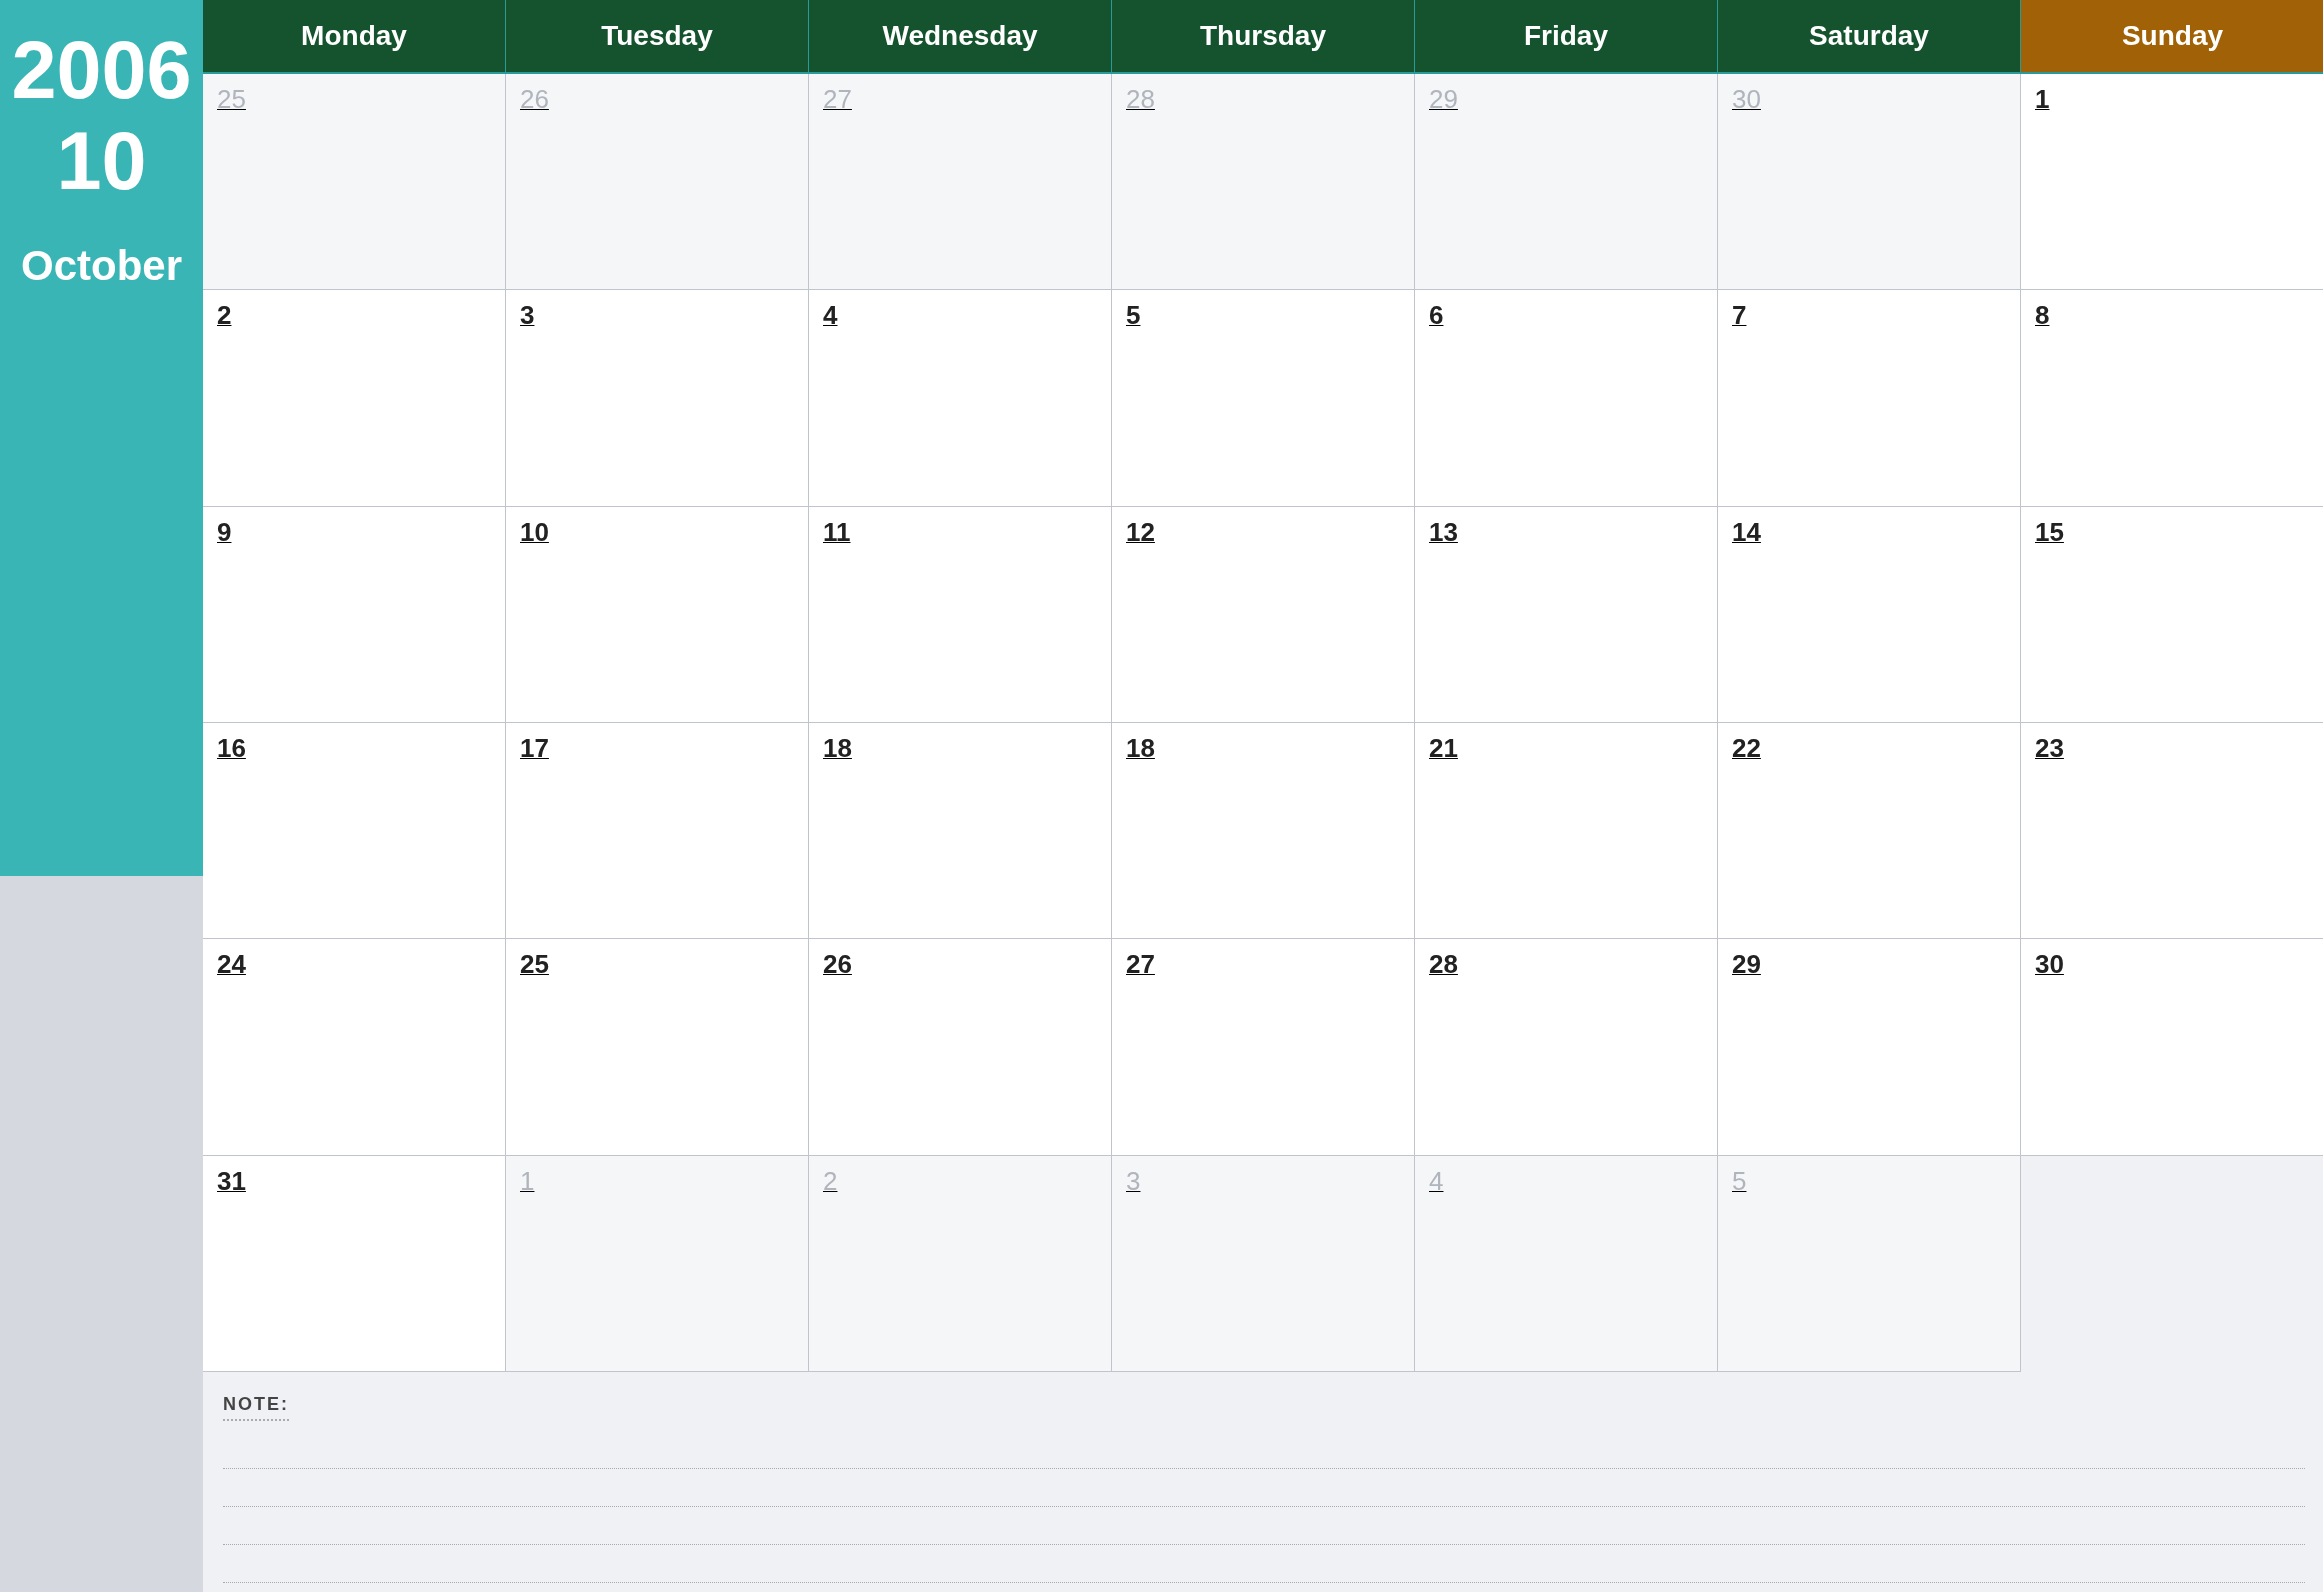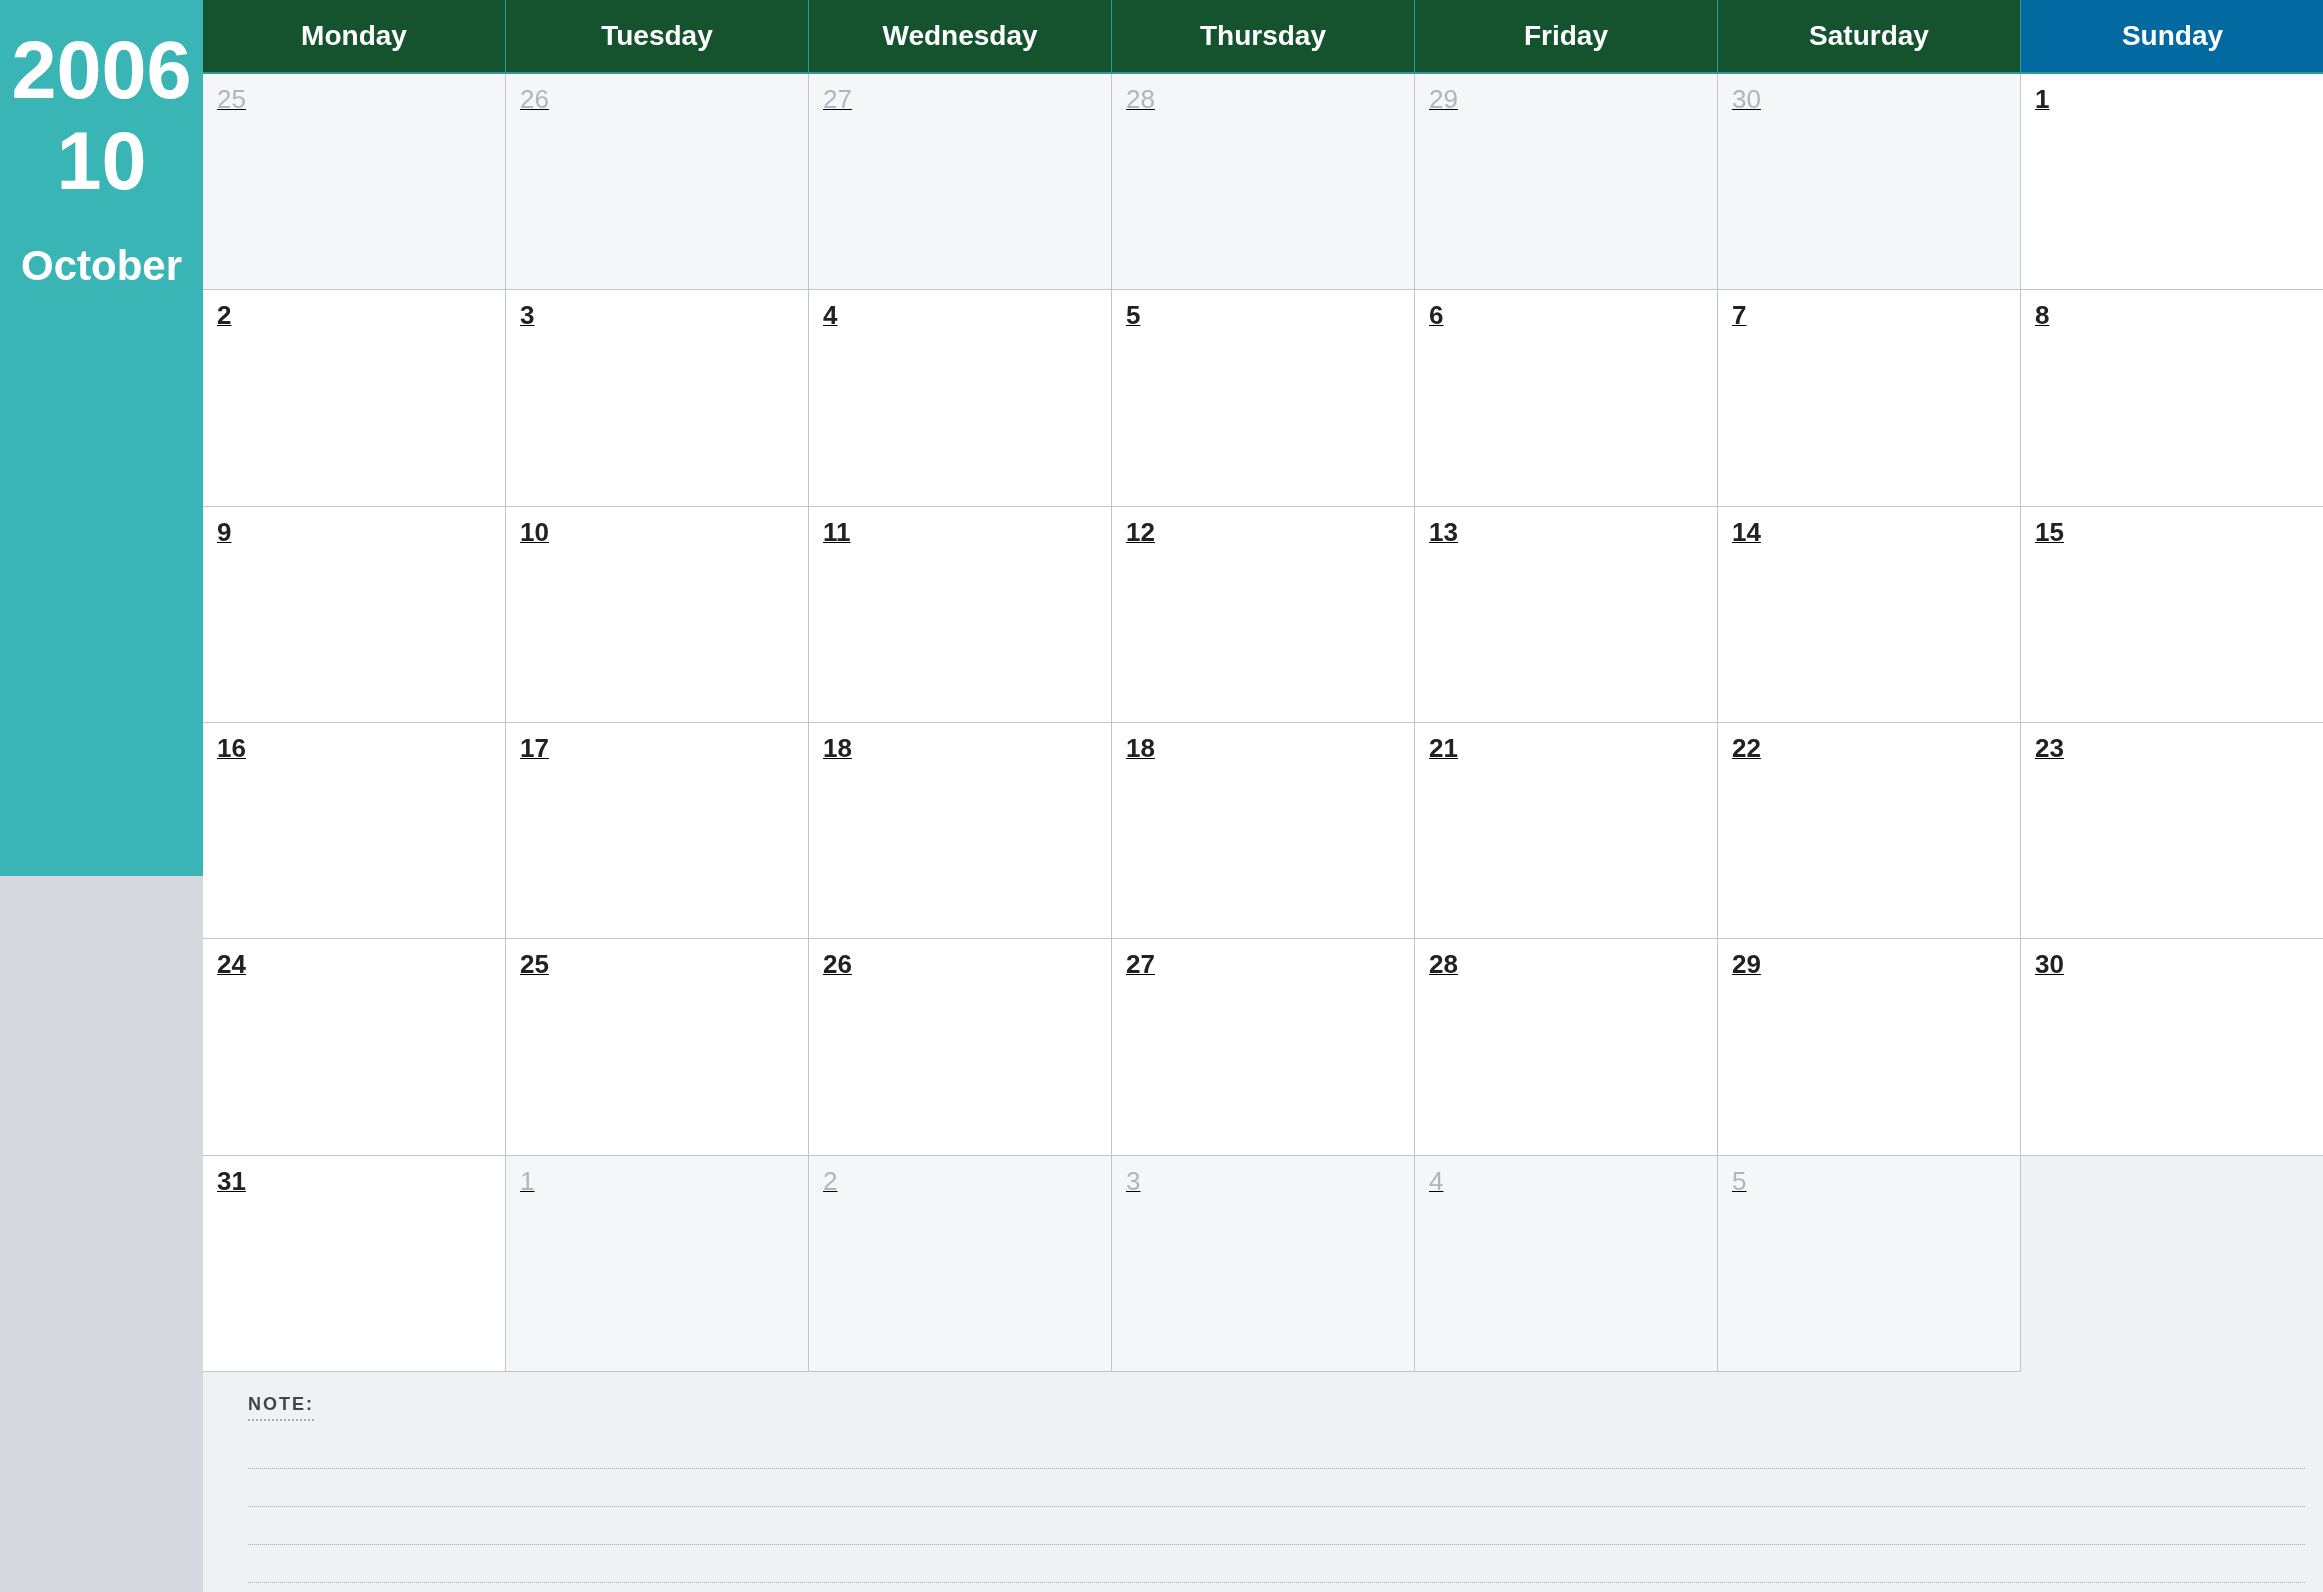--- a/index.html
+++ b/index.html
@@ -58,21 +58,21 @@
       background: #14532d;
       color: white;
       text-align: center;
       font-size: 28px;
       font-weight: bold;
       padding: 20px 0;
       border-right: 1px solid #2a9a9a;
       border-bottom: 2px solid #2a9a9a;
     }
     .day-header:last-child {
-      background: #0369a1;
+      background: #a16207;
       border-right: none;
     }
     .calendar-grid {
       display: grid;
       grid-template-columns: repeat(7, 1fr);
       flex: 1;
     }
     .calendar-cell {
       border-right: 1px solid #c0c4cc;
       border-bottom: 1px solid #c0c4cc;
@@ -93,21 +93,20 @@
       font-weight: bold;
       color: #222;
     }
     .cell-date.dim {
       color: #b0b4bc;
       font-weight: normal;
     }
     .notes-section {
       padding: 22px 19px 10px 20px;
       background: #f0f1f5;
-      margin-left: 25px;
     }
     .notes-label {
       font-size: 18px;
       font-weight: bold;
       color: #444;
       letter-spacing: 2px;
       text-transform: uppercase;
       border-bottom: 2px dotted #aaa;
       padding-bottom: 4px;
       display: inline-block;

